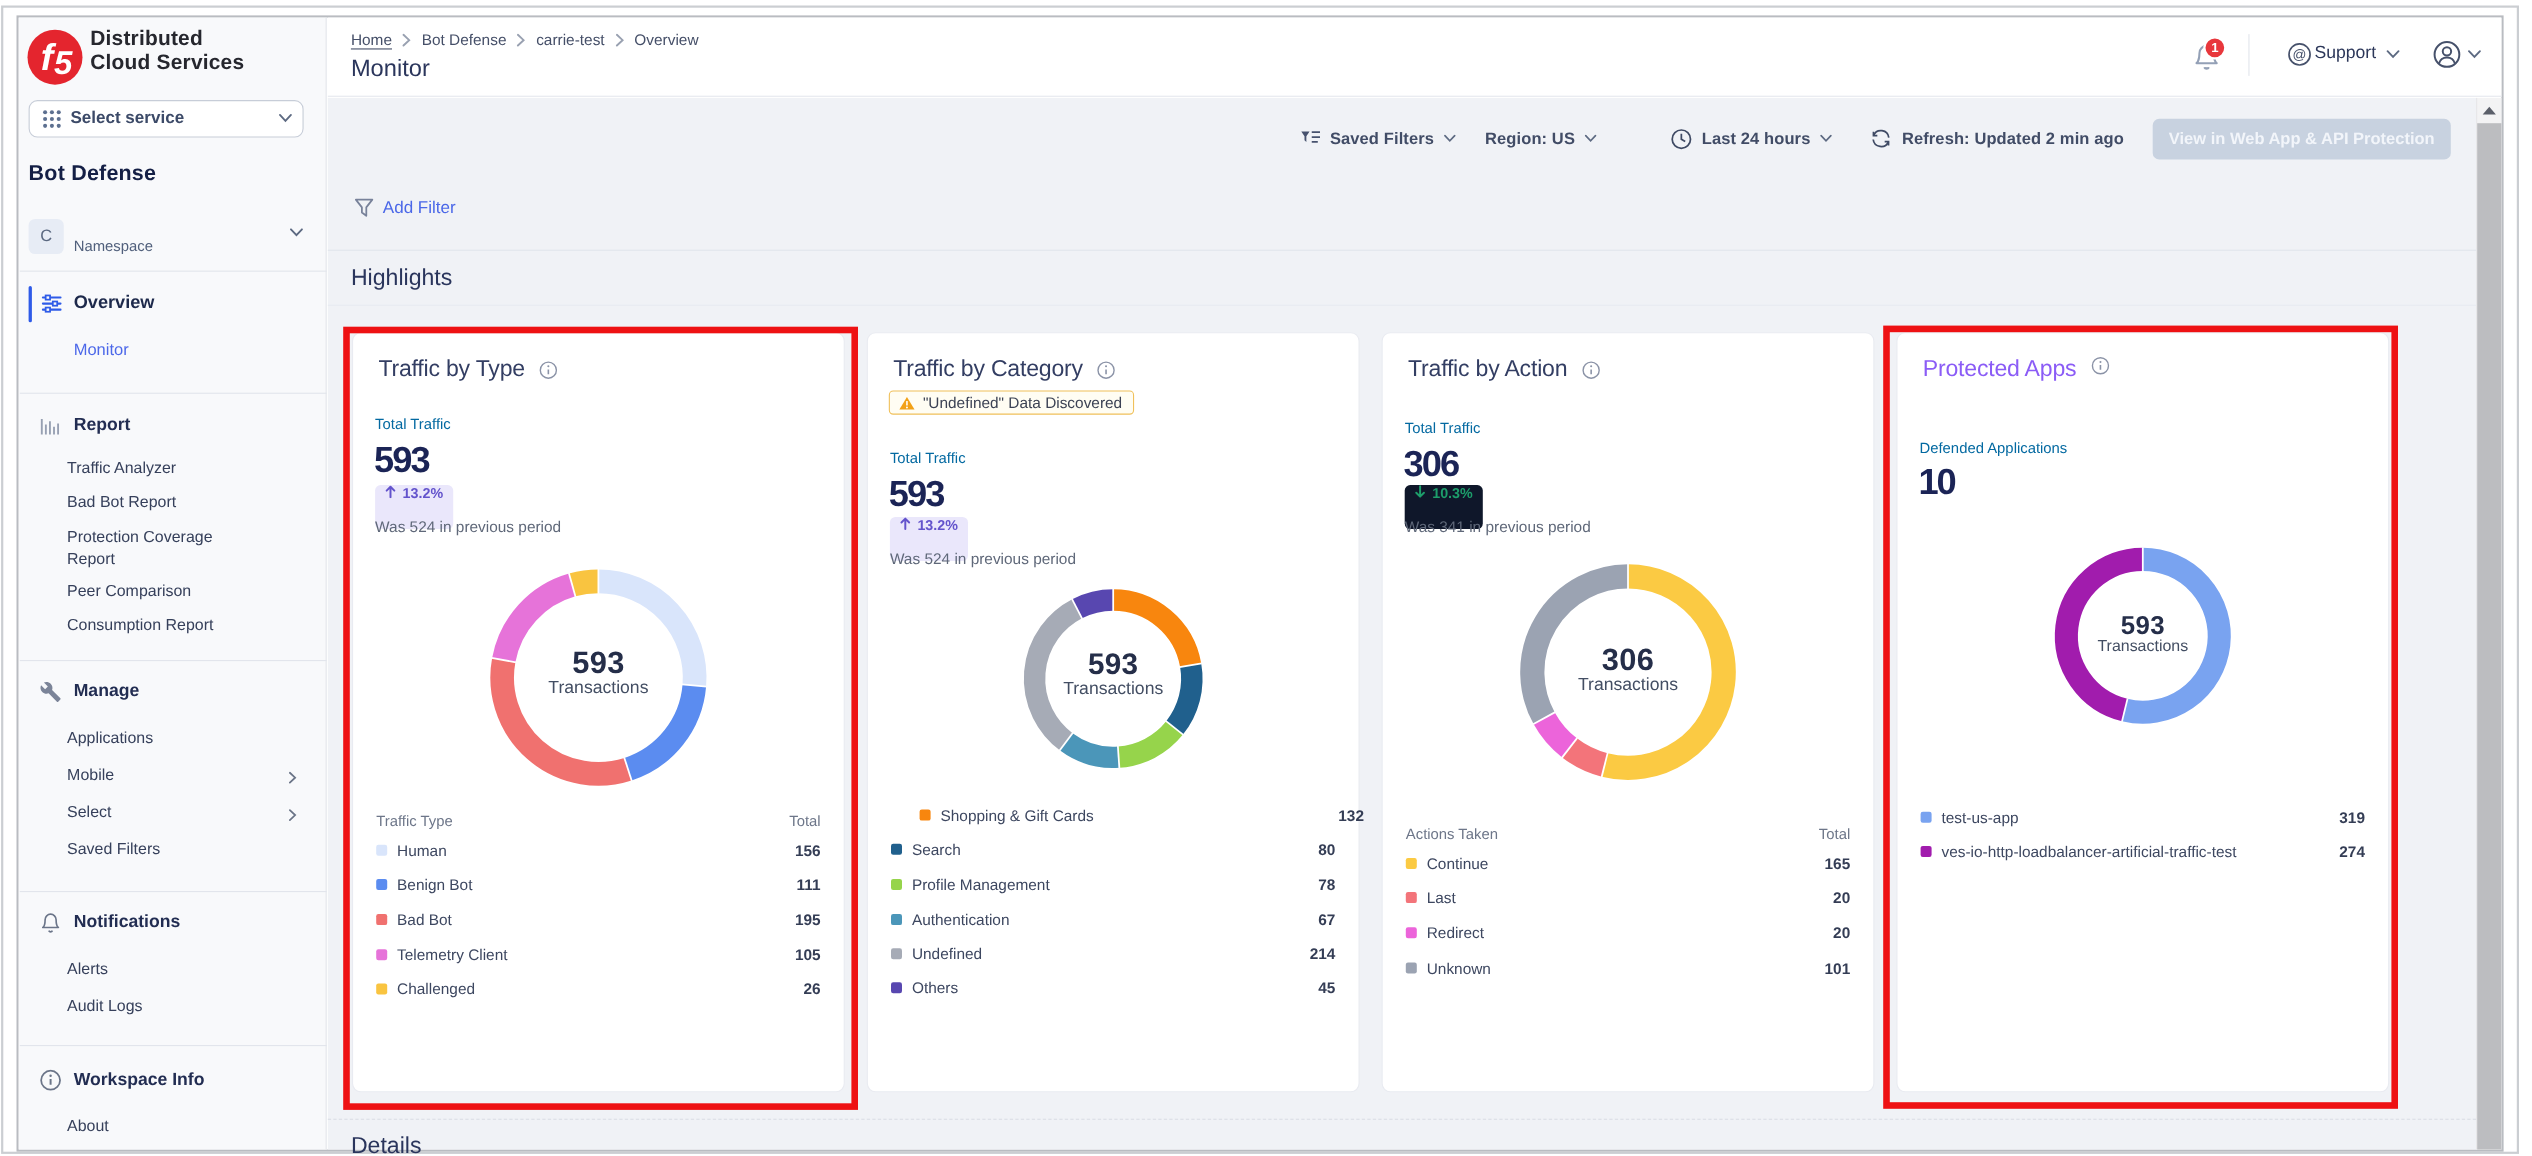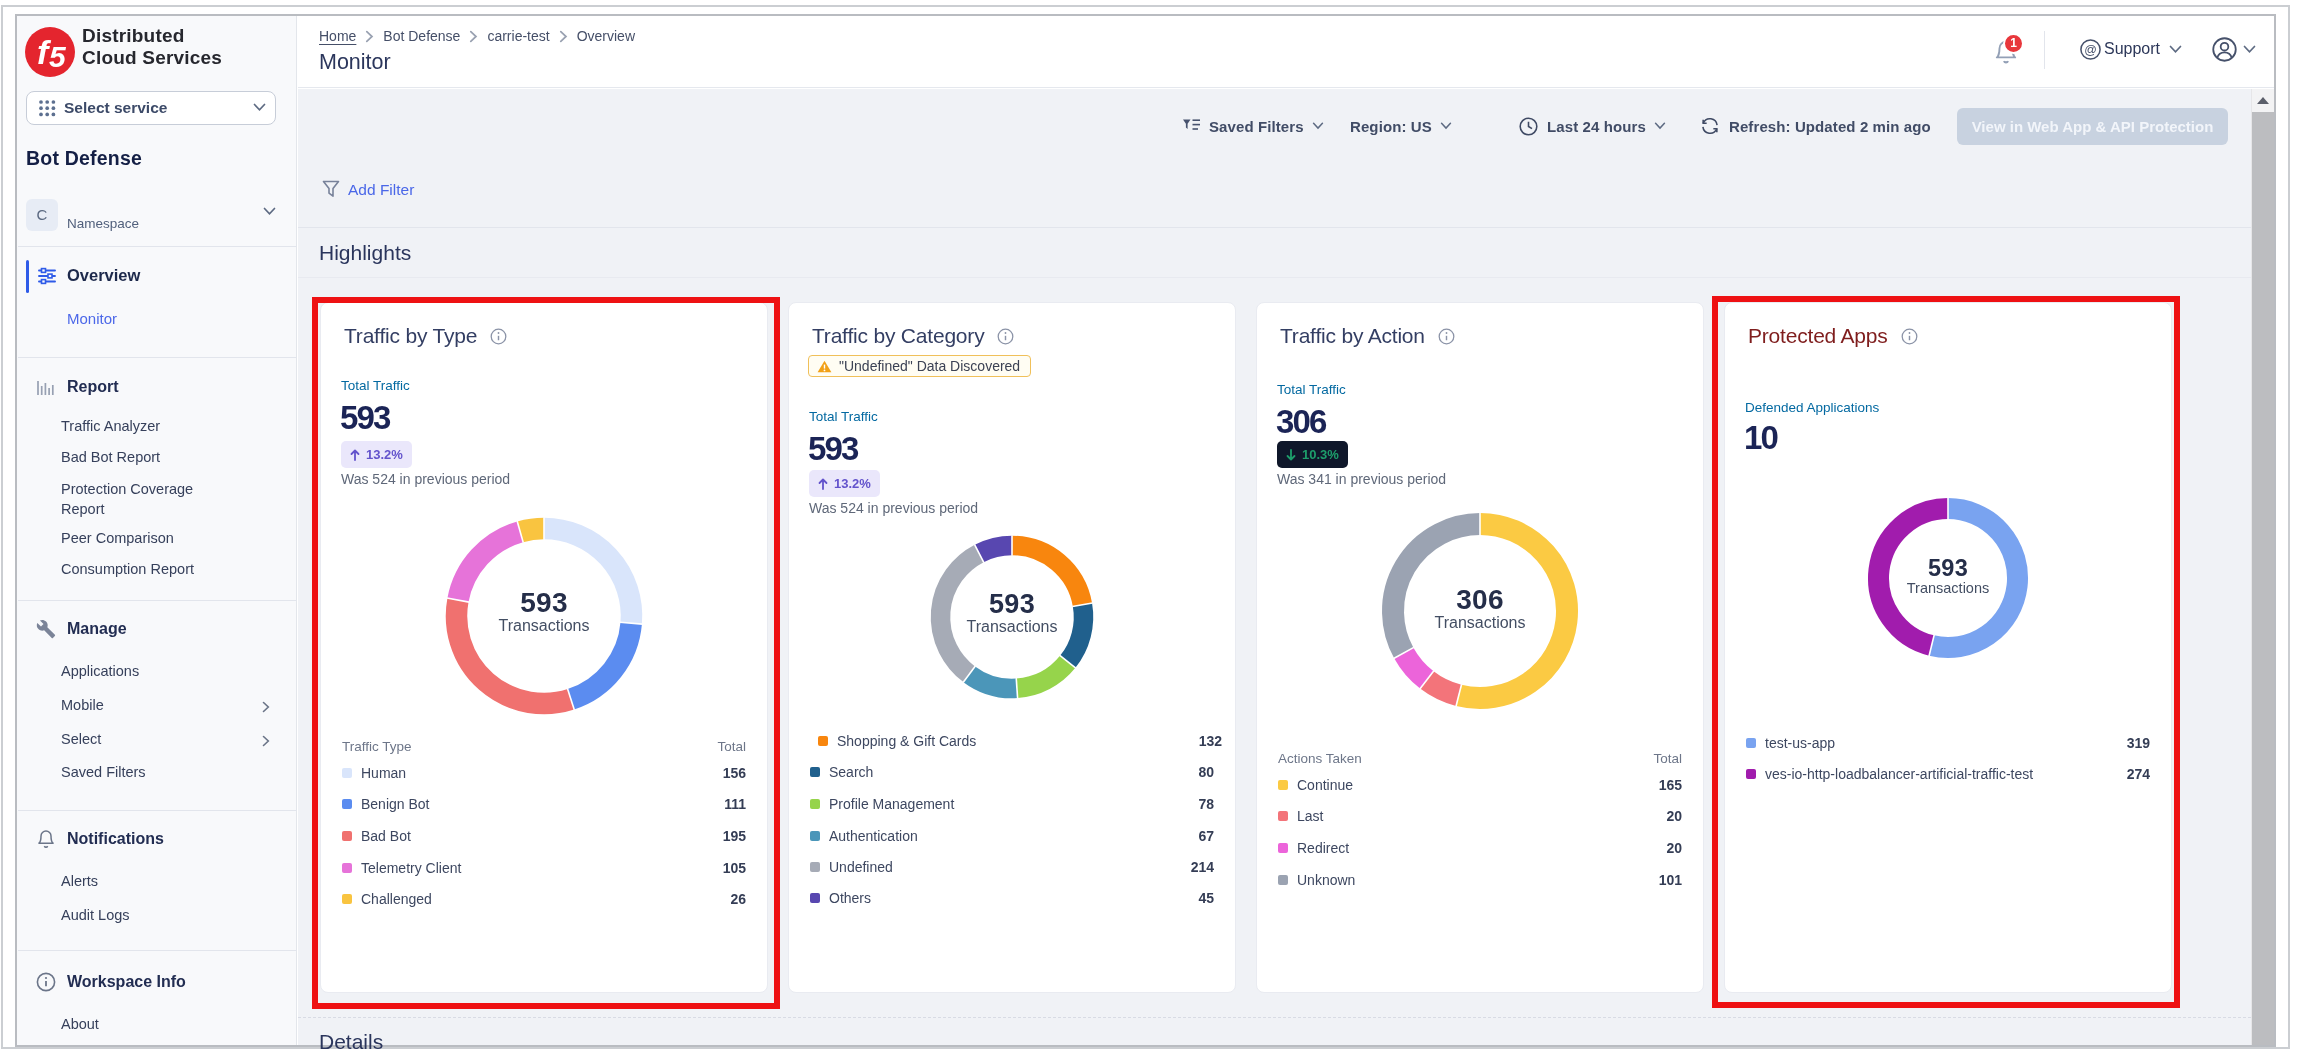--- a/index.html
+++ b/index.html
@@ -8,21 +8,21 @@
 .app{left:15px;top:14px;width:2261px;height:1033px;border:2px solid #b9bcc1;background:#fff}
 .sidebar{left:17px;top:16px;width:280px;height:1029px;background:#f8f9fb;border-right:1px solid #e3e6eb}
 .tophdr{left:298px;top:16px;width:1976px;height:72px;background:#fff;border-bottom:1px solid #e5e8ee}
 .main{left:298px;top:89px;width:1953px;height:956px;background:#f0f2f6}
 .hline{height:1px;background:#e2e5ec}
 .vline{width:1px;background:#e2e5ec}
 .card{position:absolute;top:302px;width:448px;height:691px;background:#fff;border:1px solid #e9ebf1;border-radius:8px}
 .redbox{position:absolute;border:6px solid #ee1113;z-index:30}
 .clabel{position:absolute;left:22px;font-size:13.5px;color:#0369a1}
 .cbig{position:absolute;left:21px;font-size:33px;font-weight:bold;color:#1b2456;letter-spacing:-1.8px}
-.cbadge{position:absolute;left:21px;height:27px;border-radius:5px;font-size:13px;font-weight:bold;display:flex;align-items:center;padding:0 9px}
+.cbadge{position:absolute;left:21px;height:40px;border-radius:5px;font-size:13px;font-weight:bold;display:flex;align-items:flex-start;padding:0 9px}
 .cwas{position:absolute;left:21px;font-size:14px;color:#5f6879}
 .dcenter{position:absolute;width:160px;text-align:center}
 .dnum{font-size:28px;font-weight:bold;color:#252e49;letter-spacing:.3px}
 .dsub{font-size:16px;color:#434e63;margin-top:-2px}
 .lhead{position:absolute;left:22px;right:22px;font-size:13.5px;color:#6d7689;display:flex;justify-content:space-between}
 .lrow{position:absolute;left:22px;right:22px;height:20px;display:flex;align-items:center}
 .lsq{width:10px;height:10px;border-radius:2px;margin-right:9px;flex:none}
 .llab{font-size:14px;color:#3d4760}
 .lval{margin-left:auto;font-size:14px;font-weight:bold;color:#343d55}
 .sitem{position:absolute;left:61px;font-size:14.5px;color:#36405b}
@@ -235,21 +235,21 @@
 <div class="abs" style="left:812px;top:324px;font-size:21px;letter-spacing:-.2px;color:#333e63;display:flex;align-items:center">Traffic by Category<svg width="17" height="17" viewBox="0 0 20 20" fill="none" style="margin-left:13px">
       <circle cx="10" cy="10" r="8.6" stroke="#8b93a7" stroke-width="1.5"></circle>
       <line x1="10" y1="9.2" x2="10" y2="14.4" stroke="#8b93a7" stroke-width="1.7"></line>
       <circle cx="10" cy="5.9" r="1.1" fill="#8b93a7"></circle>
     </svg></div>
 <div class="abs" style="left:1280px;top:324px;font-size:21px;letter-spacing:-.2px;color:#333e63;display:flex;align-items:center">Traffic by Action<svg width="17" height="17" viewBox="0 0 20 20" fill="none" style="margin-left:13px">
       <circle cx="10" cy="10" r="8.6" stroke="#8b93a7" stroke-width="1.5"></circle>
       <line x1="10" y1="9.2" x2="10" y2="14.4" stroke="#8b93a7" stroke-width="1.7"></line>
       <circle cx="10" cy="5.9" r="1.1" fill="#8b93a7"></circle>
     </svg></div>
-<div class="abs" style="left:1748px;top:324px;font-size:21px;letter-spacing:-.2px;color:#7f1d1d;display:flex;align-items:center">Protected Apps<svg width="17" height="17" viewBox="0 0 20 20" fill="none" style="margin-left:13px">
+<div class="abs" style="left:1748px;top:324px;font-size:21px;letter-spacing:-.2px;color:#8b5cf6;display:flex;">Protected Apps<svg width="17" height="17" viewBox="0 0 20 20" fill="none" style="margin-left:13px">
       <circle cx="10" cy="10" r="8.6" stroke="#8b93a7" stroke-width="1.5"></circle>
       <line x1="10" y1="9.2" x2="10" y2="14.4" stroke="#8b93a7" stroke-width="1.7"></line>
       <circle cx="10" cy="5.9" r="1.1" fill="#8b93a7"></circle>
     </svg></div>
 <div class="clabel" style="left:341px;top:378px">Total Traffic</div>
 <div class="cbig" style="left:340px;top:399px">593</div>
 <div class="cbadge" style="left:341px;top:441px;background:#eae7fb;color:#6353cc"><svg width="10" height="12" viewBox="0 0 10 12" style="margin-right:6px">
       <path d="M5 11 L5 2 M1.5 5 L5 1.5 L8.5 5" fill="none" stroke="#6353cc" stroke-width="1.8" stroke-linecap="round" stroke-linejoin="round"></path>
     </svg>13.2%</div>
 <div class="cwas" style="left:341px;top:471px">Was 524 in previous period</div>
@@ -358,21 +358,21 @@
 <div class="lrow" style="left:342px;width:404px;top:858px">
     <span class="lsq" style="background:#e673d9"></span>
     <span class="llab">Telemetry Client</span>
     <span class="lval">105</span>
   </div>
 <div class="lrow" style="left:342px;width:404px;top:889px">
     <span class="lsq" style="background:#f9c440"></span>
     <span class="llab">Challenged</span>
     <span class="lval">26</span>
   </div>
-<div class="lrow" style="left:818px;width:404px;top:731px">
+<div class="lrow" style="left:836px;width:404px;top:731px">
     <span class="lsq" style="background:#f8860e"></span>
     <span class="llab">Shopping &amp; Gift Cards</span>
     <span class="lval">132</span>
   </div>
 <div class="lrow" style="left:810px;width:404px;top:762px">
     <span class="lsq" style="background:#20608d"></span>
     <span class="llab">Search</span>
     <span class="lval">80</span>
   </div>
 <div class="lrow" style="left:810px;width:404px;top:794px">

